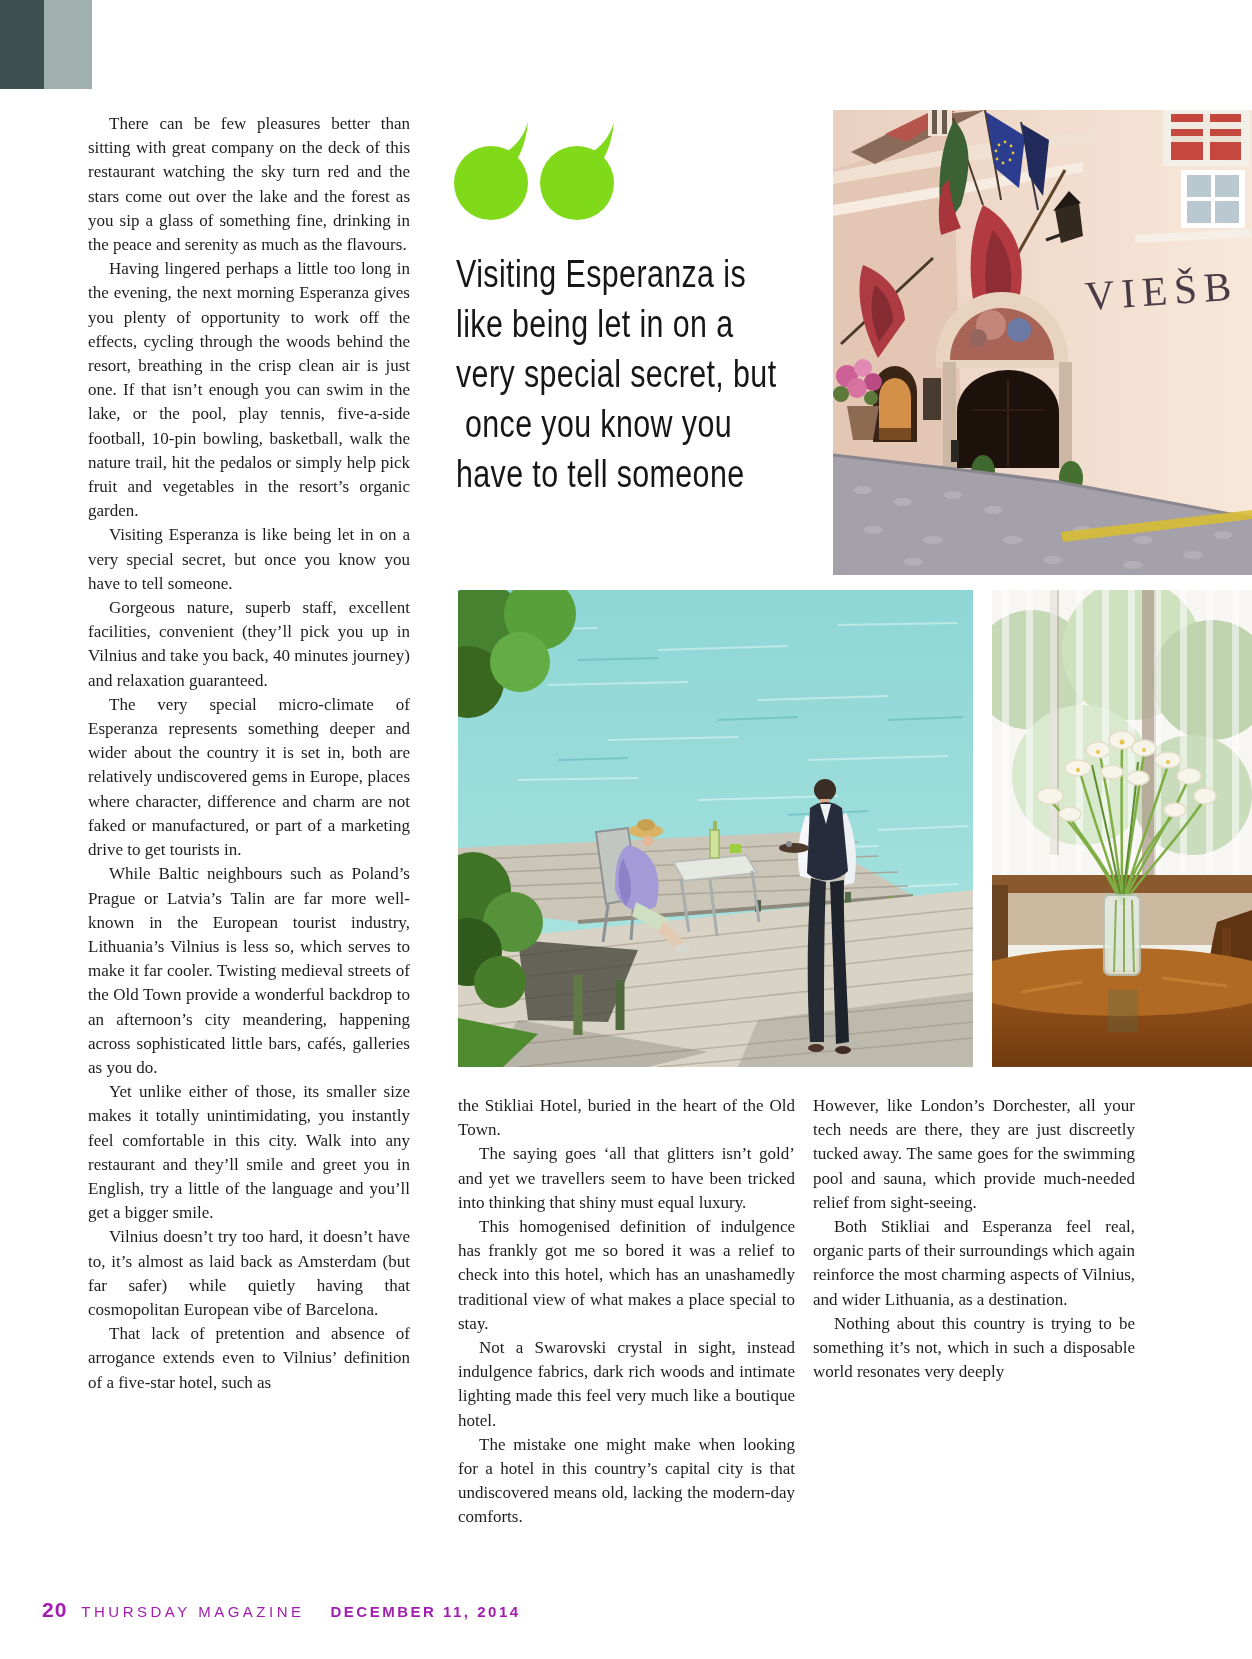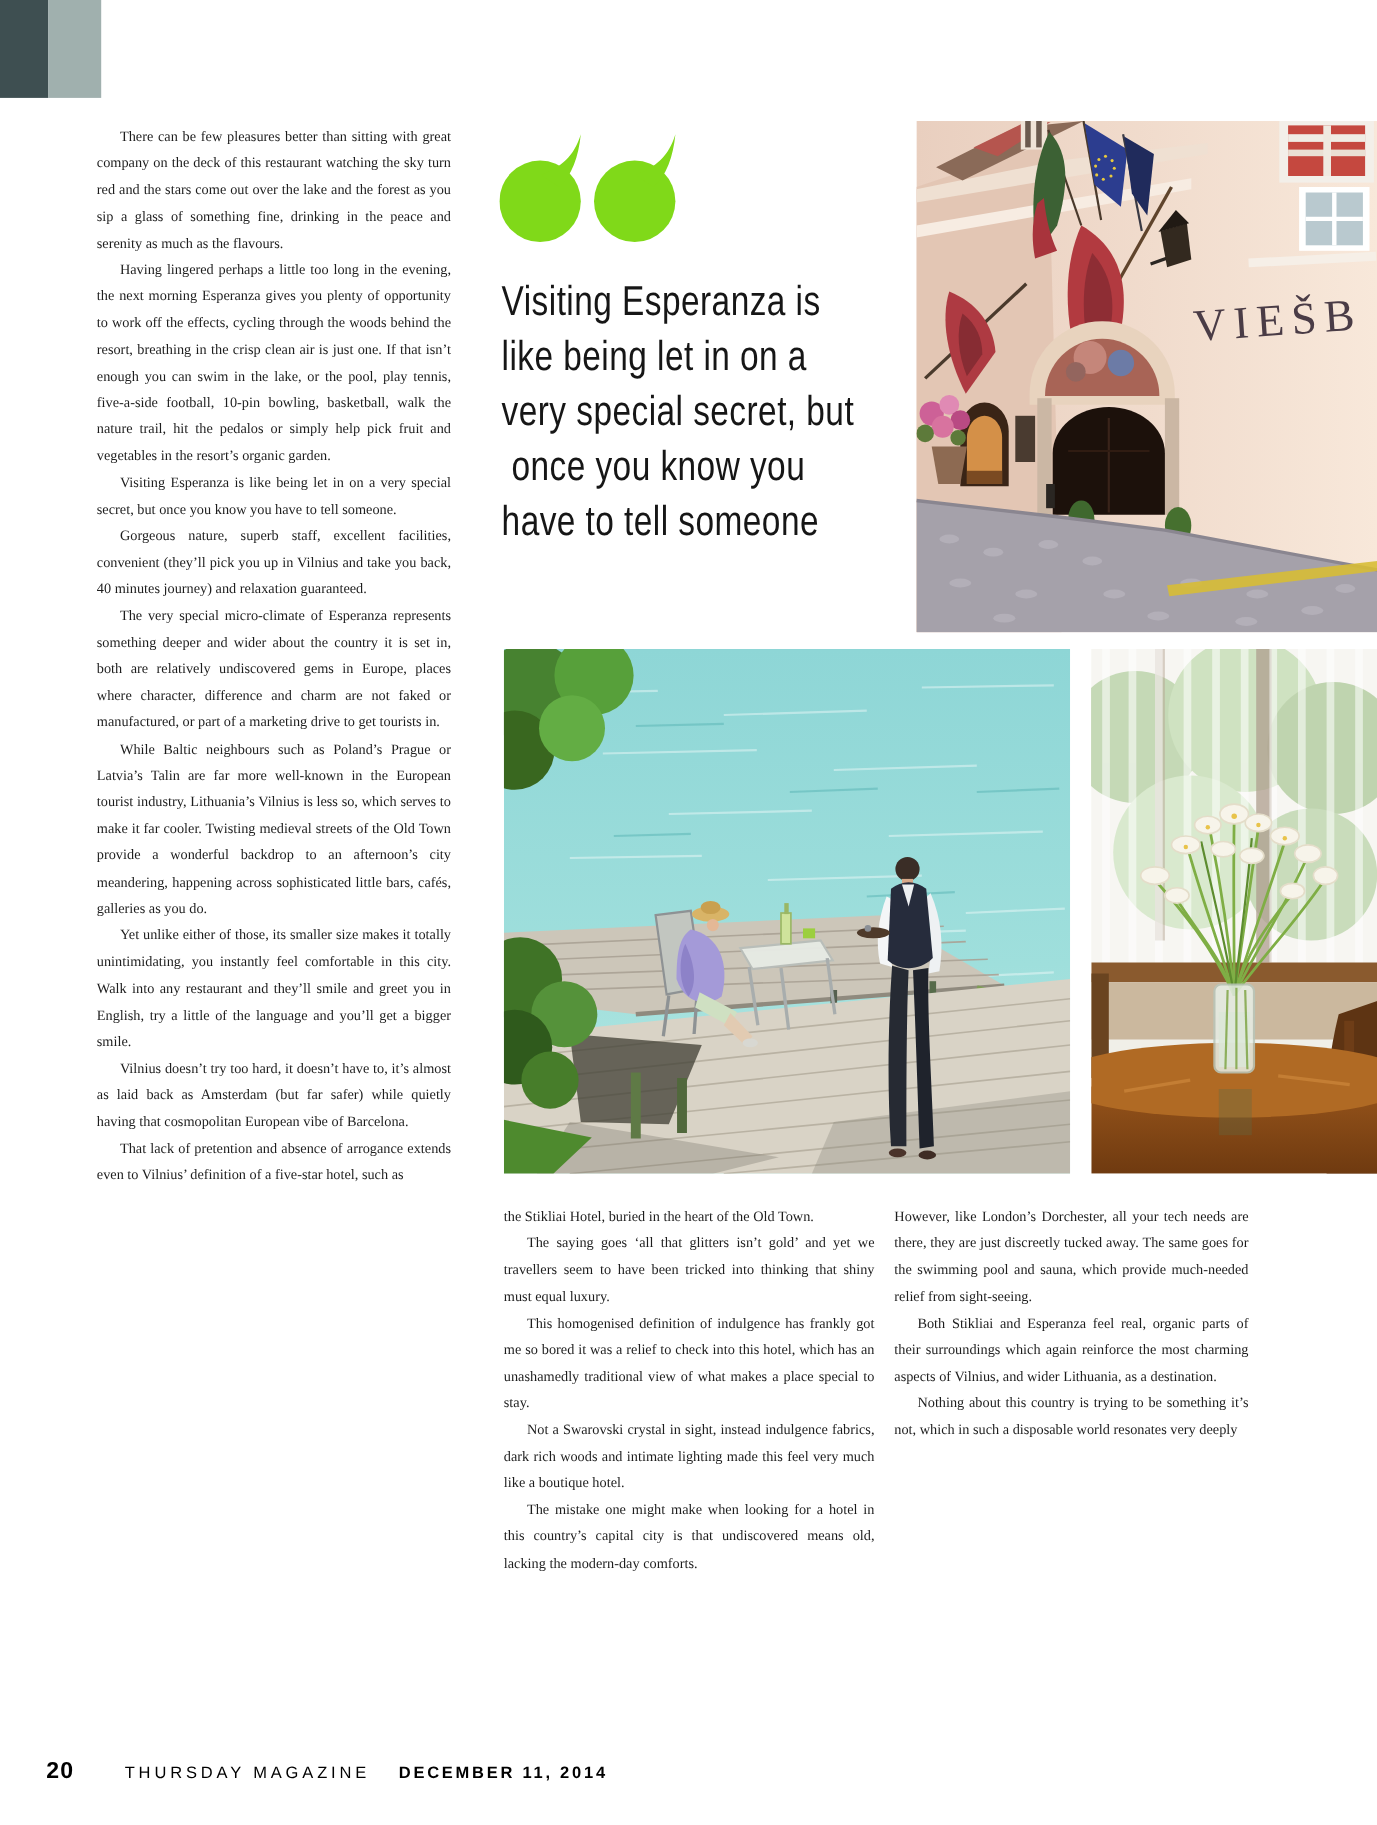--- a/index.html
+++ b/index.html
@@ -9,46 +9,46 @@
   }
   .corner-sq{position:absolute;top:0;height:89px;}
   .sq-dark{left:0;width:44px;background:#3e4f51;}
   .sq-light{left:44px;width:48px;background:#a0b0ae;}
 
   .textcol{position:absolute;}
   .col-left{left:88px;top:112px;width:322px;}
   .col-mid{left:458px;top:1094px;width:337px;}
   .col-right{left:813px;top:1094px;width:322px;}
   .para{
-    margin:0;text-indent:21px;font-size:13px;line-height:24.2px;
+    margin:0;text-indent:21px;font-size:17px;line-height:24.2px;
     text-align:justify;color:#1d1d1d;hyphens:auto;
   }
   .para.noindent{text-indent:0;}
 
   .quote-marks{position:absolute;left:454px;top:120px;width:170px;height:104px;}
   .quote-marks svg{display:inline-block;vertical-align:top;}
   .pull-quote{position:absolute;left:456px;top:249px;width:345px;text-align:right;}
   .quote-line{
     font-family:"Liberation Sans",sans-serif;font-weight:300;
     font-size:38px;line-height:50px;color:#161616;letter-spacing:0.5px;
     white-space:nowrap;transform:scaleX(0.8);transform-origin:left center;
   }
 
   .photo{position:absolute;overflow:hidden;}
   .photo-hotel{left:833px;top:110px;width:419px;height:465px;}
   .photo-lake{left:458px;top:590px;width:515px;height:477px;}
   .photo-interior{left:992px;top:590px;width:260px;height:477px;}
 
   .footer{
     position:absolute;left:42px;top:1598px;
-    font-family:"Liberation Sans",sans-serif;color:#000000;
+    font-family:"Liberation Sans",sans-serif;color:#a21caf;
     display:flex;align-items:baseline;
   }
   .page-num{font-size:21px;font-weight:bold;letter-spacing:1px;}
-  .mag-name{margin-left:46px;font-size:15px;letter-spacing:3.5px;font-weight:500;}
+  .mag-name{margin-left:14px;font-size:15px;letter-spacing:3.5px;font-weight:500;}
   .issue-date{margin-left:26px;font-size:15px;letter-spacing:2.5px;font-weight:700;}
 </style>
 </head>
 <body>
 
 <div class="corner-sq sq-dark"></div>
 <div class="corner-sq sq-light"></div>
 
 <div class="textcol col-left">
     <p class="para">There can be few pleasures better than sitting with great company on the deck of this restaurant watching the sky turn red and the stars come out over the lake and the forest as you sip a glass of something fine, drinking in the peace and serenity as much as the flavours.</p>

